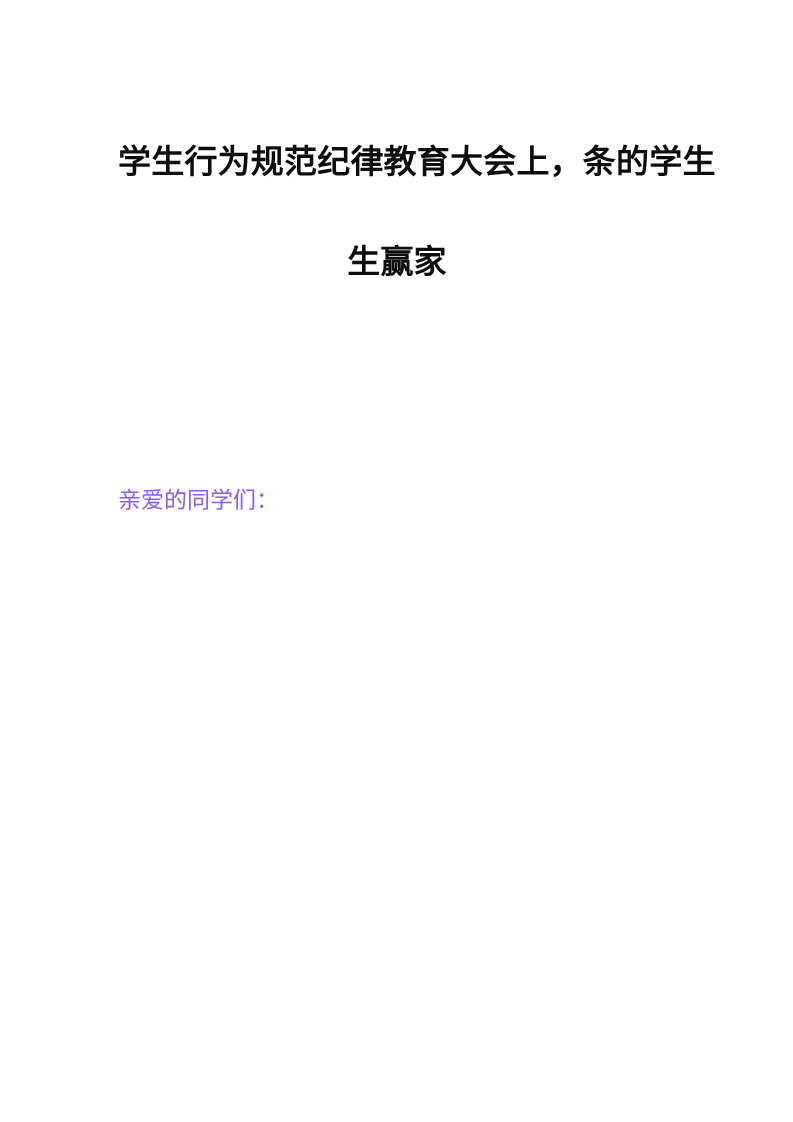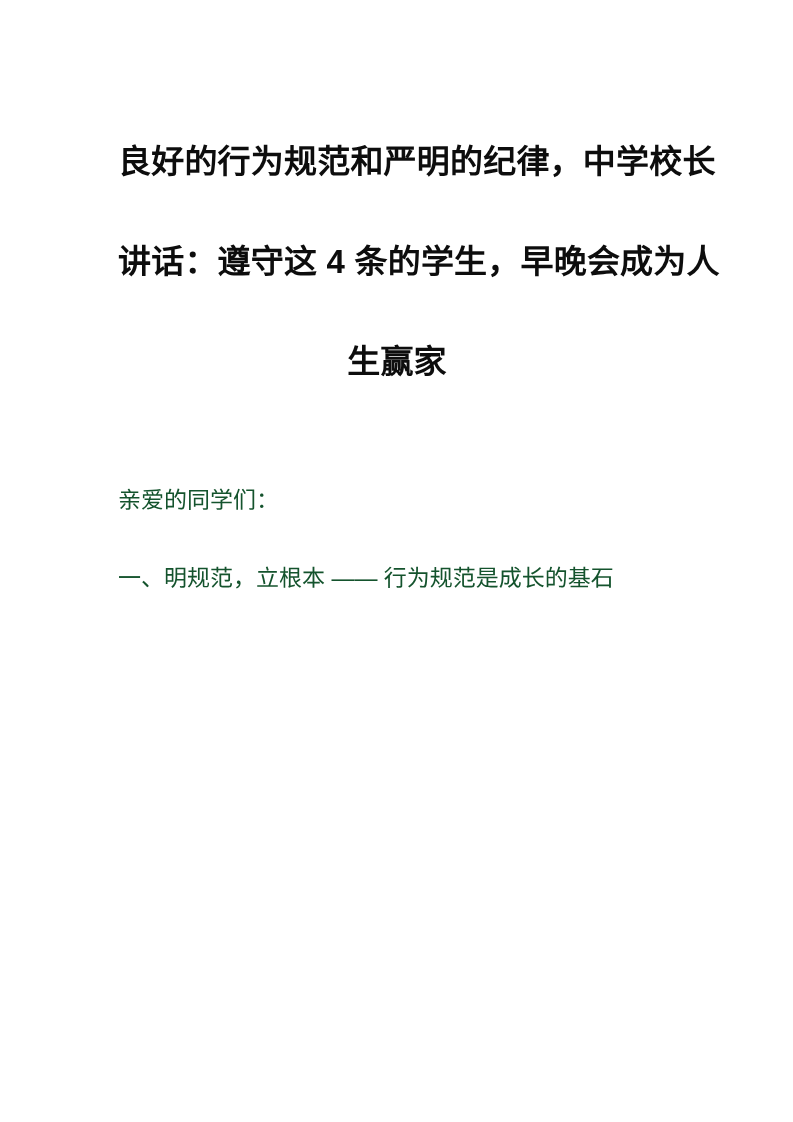--- a/index.html
+++ b/index.html
@@ -73,21 +73,21 @@
     left: 0;
     top: 478px;
     width: 558px;
   }
 
   .para {
     margin: 0 16px 33px 0;
     padding: 0;
     font-size: 23px;
     line-height: 45px;
-    color: #14532d;
+    color: #8b5cf6;
     text-align: justify;
     text-justify: inter-ideograph;
     letter-spacing: 0;
   }
 
   .para.short {
     white-space: nowrap;
   }
 
   .para.block-para {
@@ -101,31 +101,29 @@
 </style>
 </head>
 <body>
 
 <div class="page">
 
   <div class="content">
 
     <div class="title-block">
       <h1 class="doc-title">
-        <span class="title-line line-1">良好的行为规范和严明的纪律，中学校长</span>
-        <span class="title-line line-2">讲话：遵守这 4 条的学生，早晚会成为人</span>
+        <span class="title-line line-1">学生行为规范纪律教育大会上，条的学生</span>
         <span class="title-line line-3">生赢家</span>
       </h1>
     </div>
 
     <div class="body-block">
 
       <p class="para short">亲爱的同学们：</p>
 
 
 
-      <p class="para section-heading">一、明规范，立根本 —— 行为规范是成长的基石</p>
 
     </div>
 
   </div>
 
 </div>
 
 </body></html>

